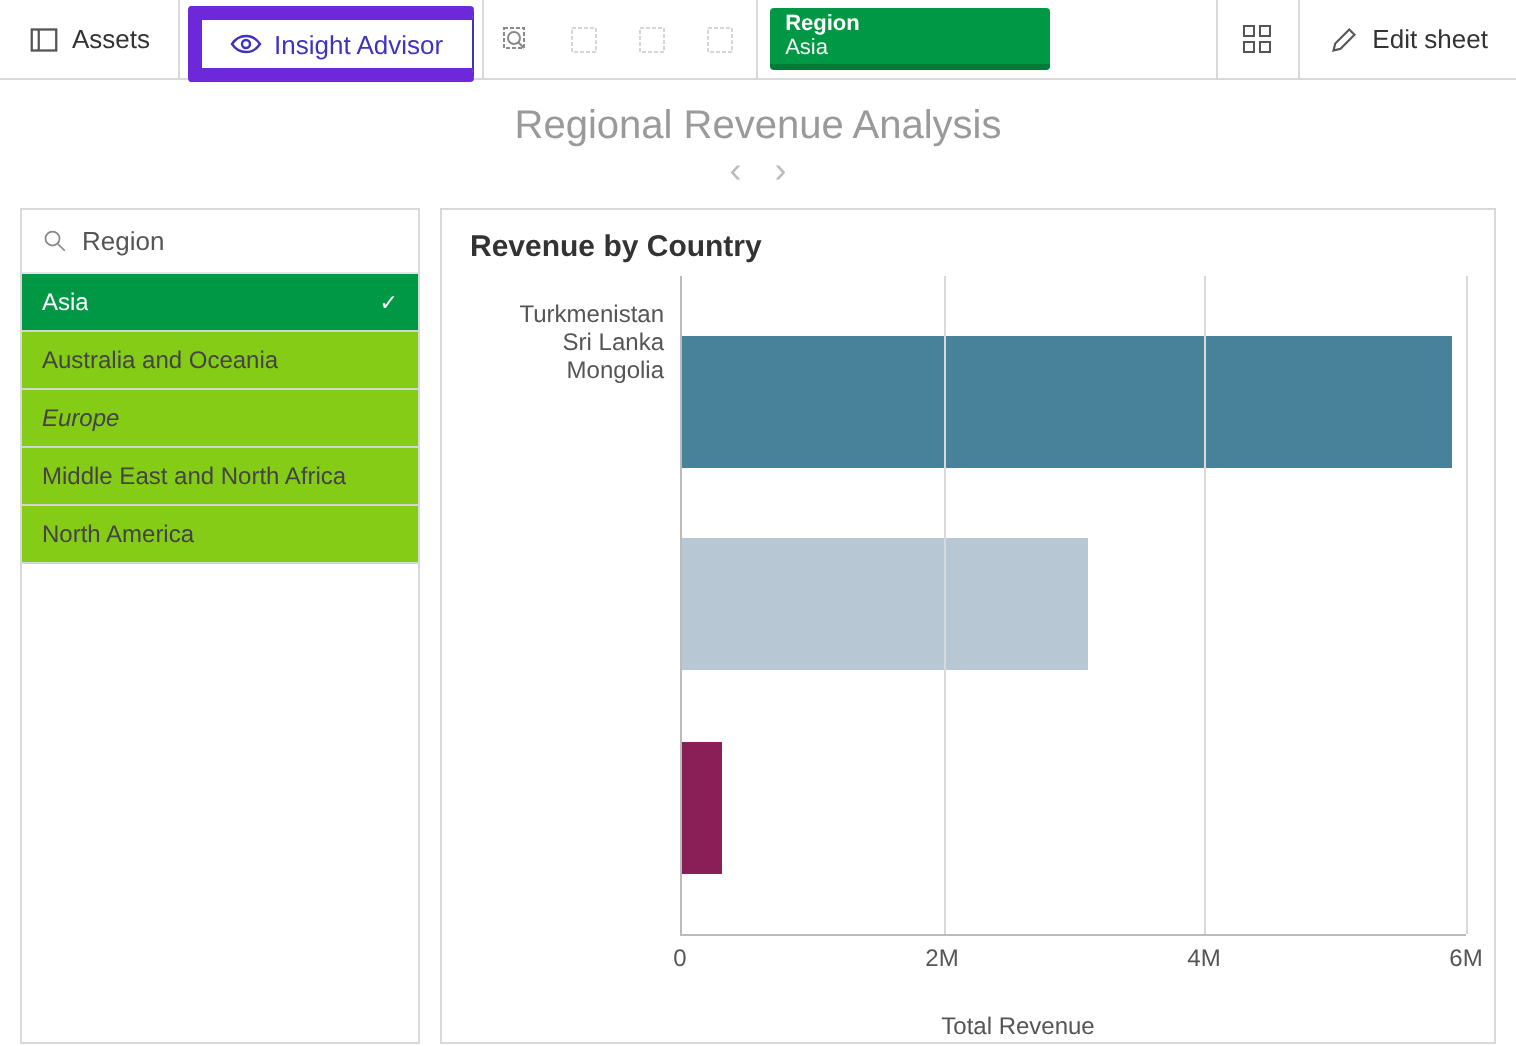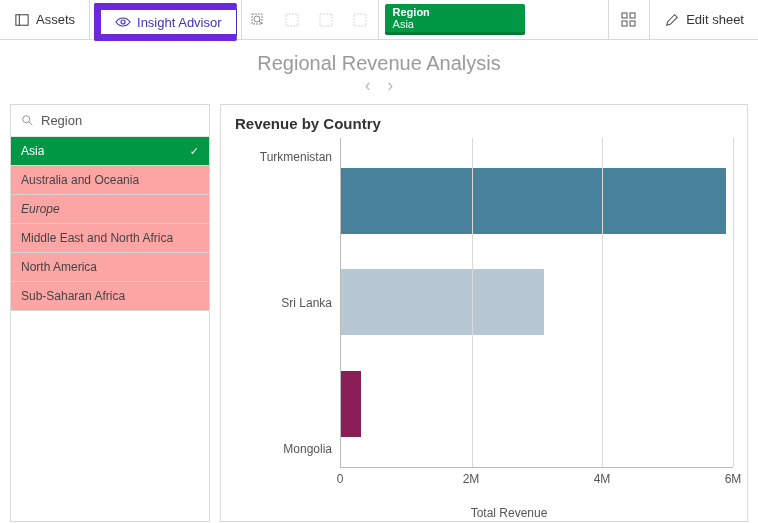--- a/index.html
+++ b/index.html
@@ -19,28 +19,28 @@
 
   .title-row { display: flex; align-items: center; justify-content: space-between; padding: 12px 18px 8px; flex-direction: column; }
   .sheet-title { font-size: 20px; color: #9a9a9a; }
   .nav-arrows span { color: #bbb; font-size: 18px; padding: 0 6px; cursor: pointer; }
 
   .content { display: flex; padding: 0 10px 10px; gap: 10px; }
   .filterpane { width: 200px; border: 1px solid #d9d9d9; display: flex; flex-direction: column; height: 418px; }
   .fp-header { display: flex; align-items: center; padding: 8px 10px; color: #555; font-size: 13px; border-bottom: 1px solid #e5e5e5; }
   .fp-header .icon { width: 14px; height: 14px; margin-right: 6px; }
   .fp-list { display: flex; flex-direction: column; }
-  .fp-item { padding: 7px 10px; font-size: 12px; color: #444; background: #fca5a5; border-bottom: 1px solid #d4d4d4; display: flex; justify-content: space-between; align-items: center; white-space: nowrap; overflow: hidden; text-overflow: ellipsis; }
+  .fp-item { padding: 7px 10px; font-size: 12px; color: #444; background: #84cc16; border-bottom: 1px solid #d4d4d4; display: flex; justify-content: space-between; align-items: center; white-space: nowrap; overflow: hidden; text-overflow: ellipsis; }
   .fp-item.selected { background: #009845; color: #fff; }
   .fp-item .chk { color: #fff; font-size: 11px; }
 
   .chartpanel { flex: 1; border: 1px solid #d9d9d9; height: 418px; padding: 10px 14px; position: relative; }
   .chart-title { font-size: 15px; font-weight: 600; color: #333; margin-bottom: 6px; }
   .plot-wrap { display: flex; height: 330px; }
-  .ylabels { width: 105px; display: flex; flex-direction: column; justify-content: space-between; font-size: 12px; color: #555; text-align: right; padding-right: 8px; padding-top: 12px; padding-bottom: 12px; }
+  .ylabels { width: 105px; display: flex; flex-direction: column; justify-content: flex-start; font-size: 12px; color: #555; text-align: right; padding-right: 8px; padding-top: 12px; padding-bottom: 12px; }
   .plot { flex: 1; position: relative; border-left: 1px solid #bbb; border-bottom: 1px solid #bbb; }
   .grid { position: absolute; top: 0; bottom: 0; width: 1px; background: #d9d9d9; }
   .bars { position: absolute; left: 0; right: 0; top: 0; bottom: 0; display: flex; flex-direction: column; justify-content: space-around; padding: 12px 0; }
   .bar { height: 66px; }
   .xticks { display: flex; margin-left: 105px; font-size: 12px; color: #555; position: relative; }
   .xtick { position: absolute; transform: translateX(-50%); }
   .xlabel { text-align: center; font-size: 12px; color: #555; margin-top: 18px; margin-left: 50px; }
 </style>
 </head>
 <body>
@@ -143,23 +143,20 @@
         </div>
         <div class="fp-item">
           <span style="overflow: hidden; text-overflow: ellipsis; font-style: italic;">Europe</span>
         </div>
         <div class="fp-item">
           <span style="overflow: hidden; text-overflow: ellipsis;">Middle East and North Africa</span>
         </div>
         <div class="fp-item">
           <span style="overflow: hidden; text-overflow: ellipsis;">North America</span>
         </div>
-        <div class="fp-item">
-          <span style="overflow: hidden; text-overflow: ellipsis;">Sub-Saharan Africa</span>
-        </div>
       </div>
   </div>
 
   <div class="chartpanel">
     <div class="chart-title">Revenue by Country</div>
 
     <div class="plot-wrap">
       <div class="ylabels" id="ylabels">
           <div>Turkmenistan</div>
           <div>Sri Lanka</div>

